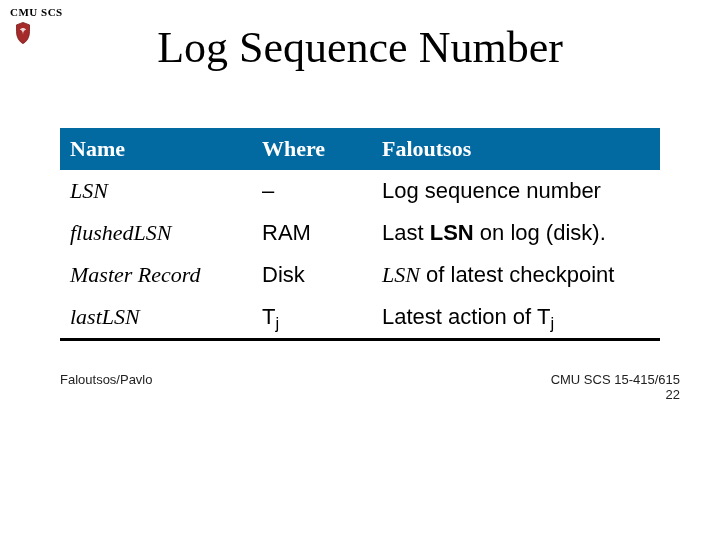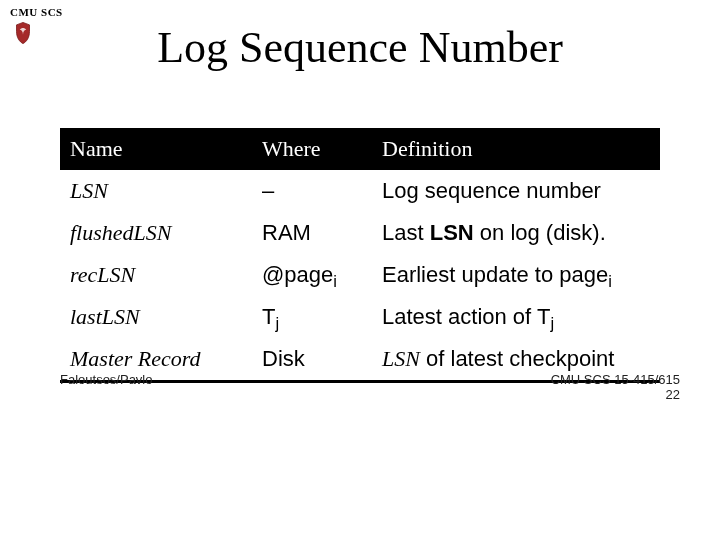--- a/index.html
+++ b/index.html
@@ -50,23 +50,23 @@
     top: 128px;
     left: 60px;
     width: 600px;
   }
   table {
     border-collapse: collapse;
     width: 100%;
     font-size: 22px;
   }
   thead th {
-    background: #000000;
+    background: #0369a1;
     color: #ffffff;
-    font-weight: normal;
+    font-weight: bold;
     text-align: left;
     padding: 8px 10px 8px 10px;
   }
   tbody td {
     padding: 8px 10px 8px 10px;
     text-align: left;
     vertical-align: middle;
     font-family: Arial, Helvetica, sans-serif;
   }
   tbody td.name {
@@ -146,59 +146,50 @@
     <table>
       <colgroup>
         <col class="c-name">
           <col class="c-where">
           <col class="c-def">
       </colgroup>
       <thead>
         <tr>
           <th>Name</th>
           <th>Where</th>
-          <th>Definition</th>
+          <th>Faloutsos</th>
         </tr>
       </thead>
       <tbody>
         <tr>
           <td class="name">LSN</td>
           <td class="where">–</td>
           <td>Log sequence number</td>
         </tr>
         <tr>
           <td class="name">flushedLSN</td>
           <td class="where">RAM</td>
           <td>
             <span>Last </span><span class="lsn-bold">LSN</span><span> on log (disk).</span>
           </td>
         </tr>
         <tr>
-          <td class="name">recLSN</td>
-          <td class="where">
-            <span>@page</span><sub>i</sub>
-          </td>
-          <td>
-            <span>Earliest update to page</span><sub>i</sub>
-          </td>
-        </tr>
-        <tr>
-          <td class="name">lastLSN</td>
-          <td class="where">
-            <span>T</span><sub>j</sub>
-          </td>
-          <td>
-            <span>Latest action of T</span><sub>j</sub>
-          </td>
-        </tr>
-        <tr>
           <td class="name">Master Record</td>
           <td class="where">Disk</td>
           <td>
             <span class="lsn-italic">LSN</span><span> of latest checkpoint</span>
+          </td>
+        </tr>
+        <tr>
+          <td class="name">lastLSN</td>
+          <td class="where">
+            <span>T</span><sub>j</sub>
+          </td>
+          <td>
+            <span>Latest action of T</span><sub>j</sub>
           </td>
         </tr>
       </tbody>
     </table>
     <div class="rule"></div>
   </div>
 
   <div class="footer">
     <span class="left">Faloutsos/Pavlo</span>
     <span class="center">CMU SCS 15-415/615</span>

